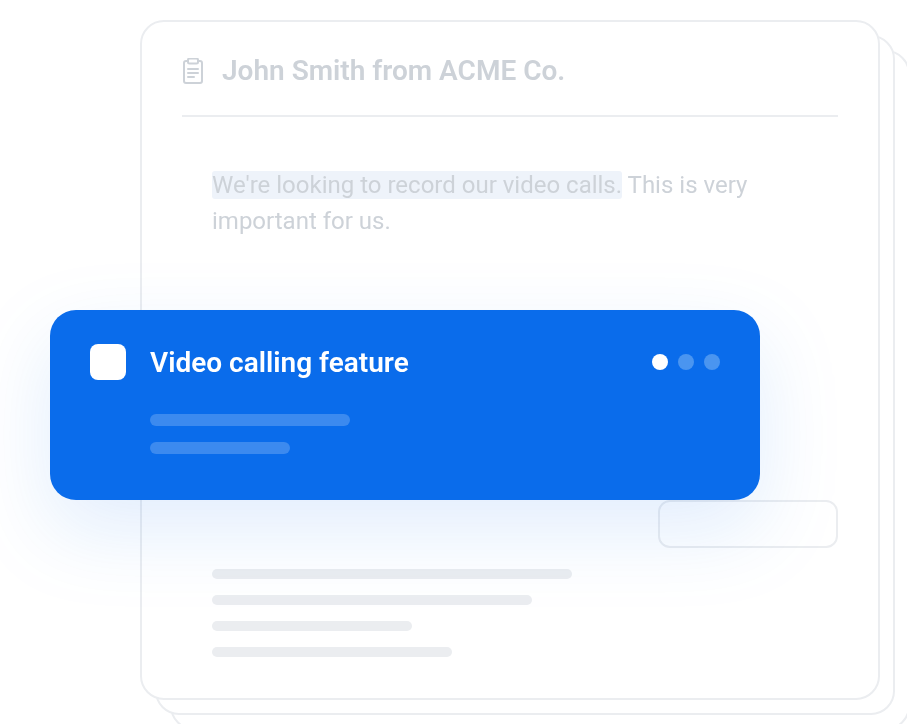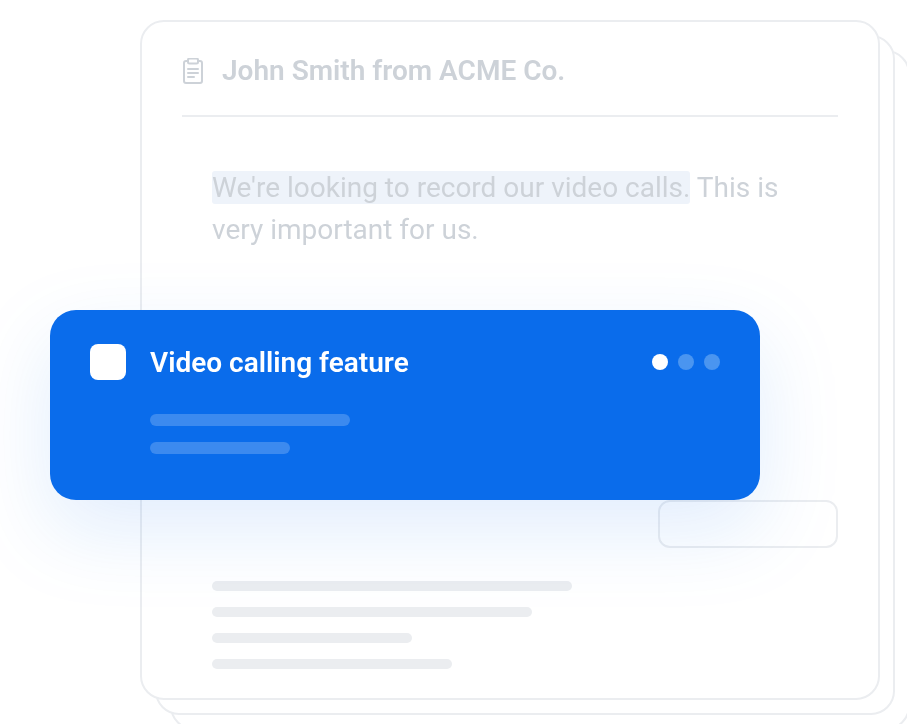--- a/index.html
+++ b/index.html
@@ -52,21 +52,21 @@
     }
     .card-title {
       font-size: 28px;
       font-weight: 600;
       color: #CDD2D8;
     }
     .card-body {
       padding: 50px 30px 0 30px;
     }
     .body-text {
-      font-size: 28px;
+      font-size: 24px;
       line-height: 1.5;
       color: #CDD2D8;
     }
     .highlight {
       background: #EEF3FA;
       border-radius: 3px;
     }
     .skeleton-block {
       margin-top: 330px;
       padding-left: 30px;

